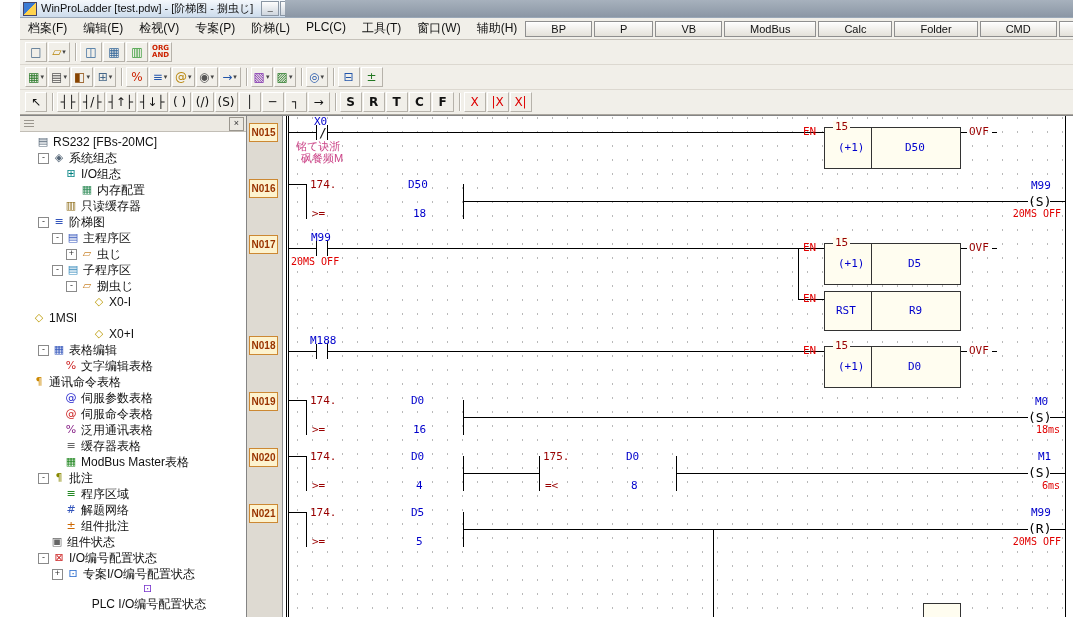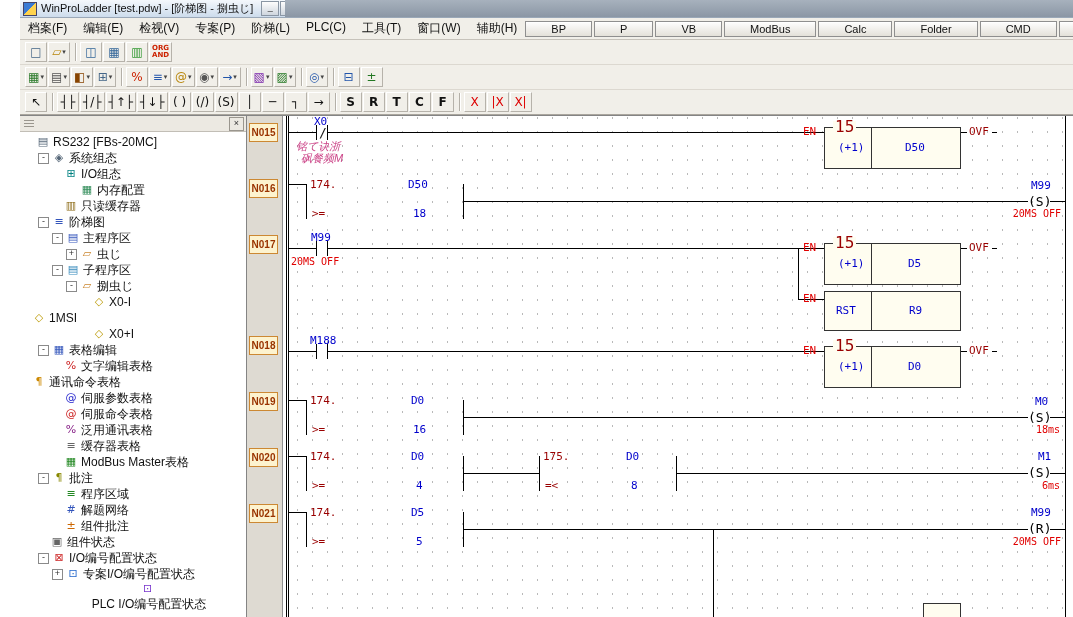--- a/index.html
+++ b/index.html
@@ -95,24 +95,24 @@
     background-size:15px 14px;background-position:7px 9px;
     border-top:1px solid #848484;border-left:1px solid #909090;box-sizing:border-box;
     font-family:"DejaVu Sans Mono","Liberation Mono",monospace;font-size:11px;}
   .railL{position:absolute;width:3px;border-left:1px solid #000;border-right:1px solid #000;box-sizing:border-box;}
   .wh{position:absolute;height:1px;background:#000;}
   .wv{position:absolute;width:1px;background:#000;}
   .lt{position:absolute;font-size:11px;line-height:11px;white-space:pre;}
   .blue{color:#0000cc;text-align:right;}
   .mar{color:#990000;}
   .redt{color:#e00000;}
-  .pink{color:#cc4488;font-family:"Liberation Sans",sans-serif;font-style:italic;}
+  .pink{color:#cc4488;font-family:"Liberation Sans",sans-serif;}
   .fb{position:absolute;border:1px solid #333;background:#fffdf0;box-sizing:border-box;}
   .fdiv{position:absolute;top:0;bottom:0;width:1px;background:#333;}
-  .fnum{position:absolute;font-size:16px;line-height:11px;color:#990000;background:#fffdf0;padding:0 2px;}
+  .fnum{position:absolute;font-size:11px;line-height:11px;color:#990000;background:#fffdf0;padding:0 2px;}
   .coil{position:absolute;font-size:13px;line-height:13px;color:#000;}
   .cnote{position:absolute;font-size:10px;line-height:10px;color:#e00000;text-align:right;}
   .cnote-l{position:absolute;font-size:10px;line-height:10px;color:#e00000;}
   .contact{position:absolute;width:12px;height:15px;background:#fff;}
   .contact i{position:absolute;top:0;width:1px;height:100%;background:#000;}
   .contact .bl{left:0;} .contact .br{right:0;}
   .contact .sl{position:absolute;left:3px;top:1px;font-size:13px;line-height:13px;font-style:normal;}
 </style>
 </head>
 <body>

